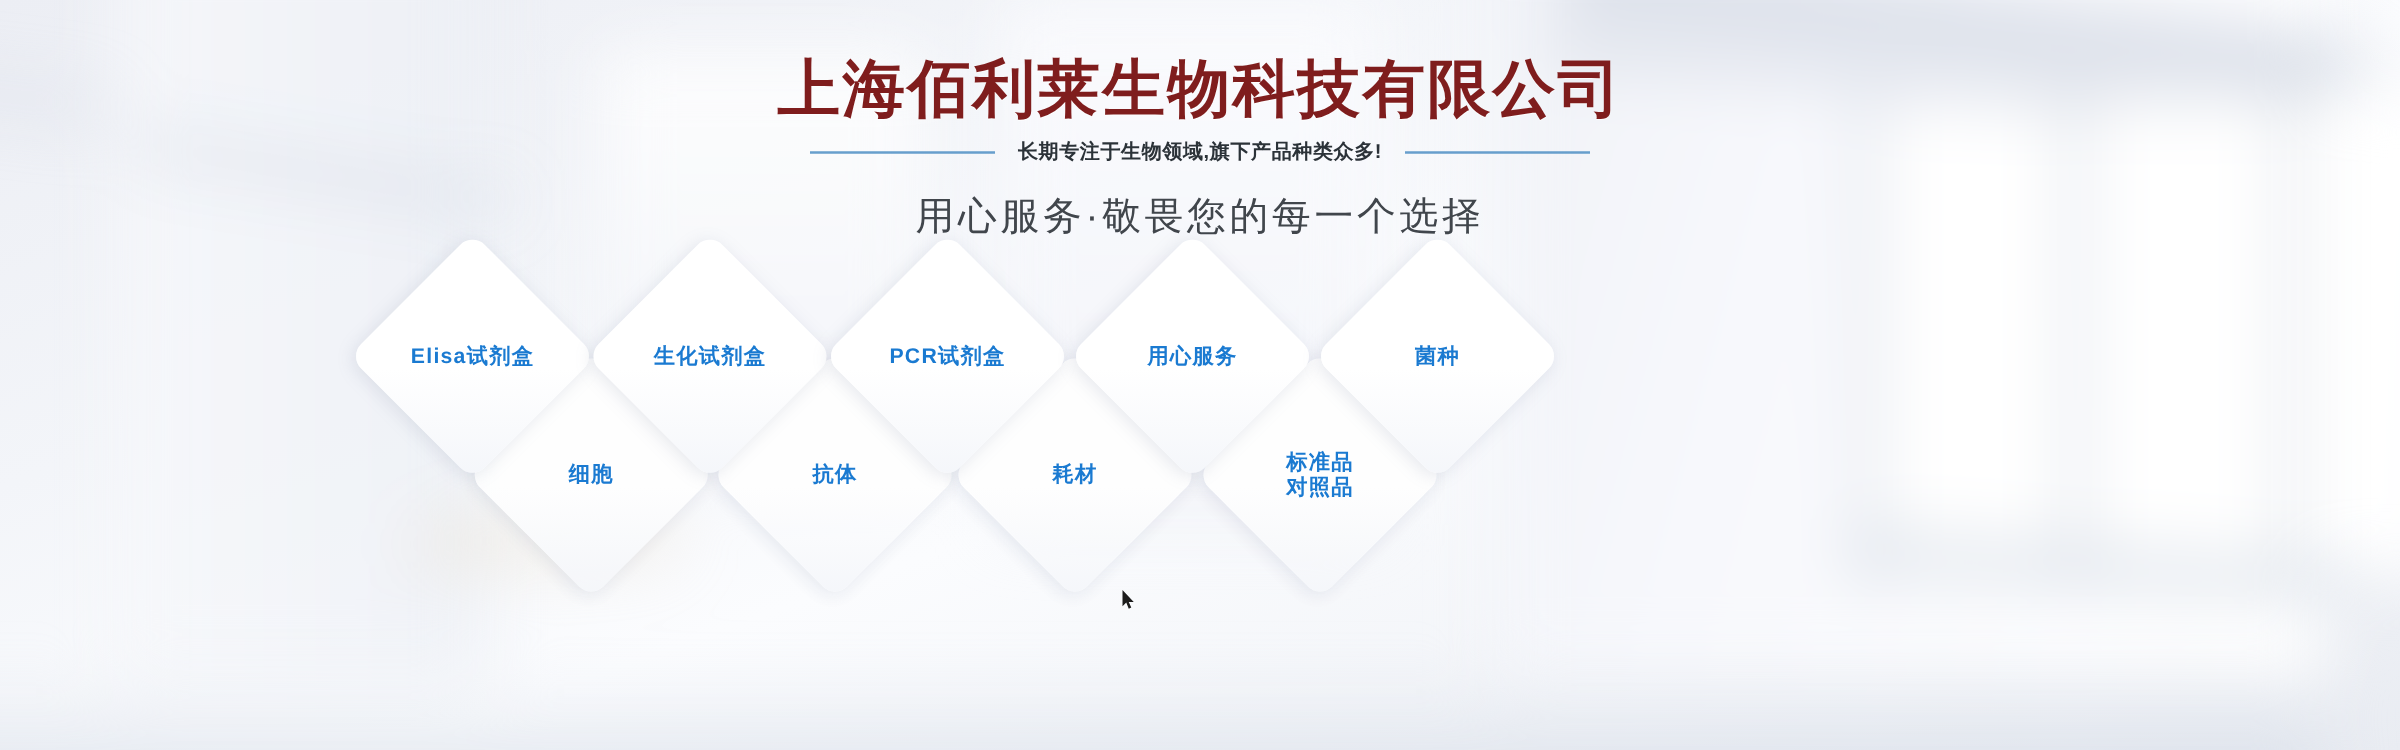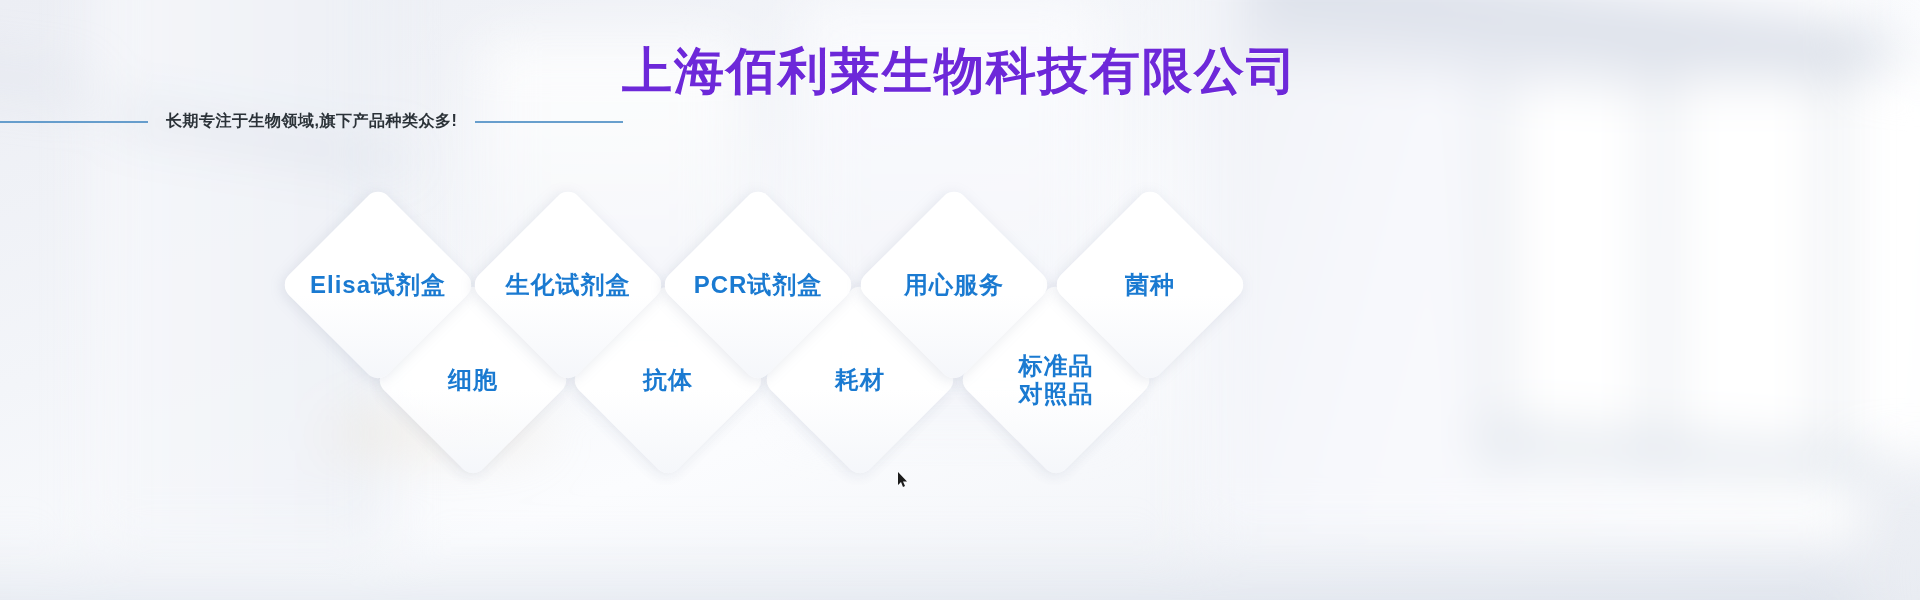--- a/index.html
+++ b/index.html
@@ -53,28 +53,28 @@
          background:#e7ddc9; opacity:.35; border-radius:14px; transform:rotate(-3deg);}
 
   
   .head{ position:absolute; left:0; top:0; width:1920px; text-align:center; }
 
   .title{
     margin-top:44px;
     font-size:50px;
     font-weight:bold;
     letter-spacing:2px;
-    color:#6d28d9;
+    color:#7f1d1d;
     text-shadow:0 1px 0 rgba(255,255,255,.75);
     line-height:1.1;
   }
 
   .subrow{
     margin-top:12px;
-    display:flex; align-items:center; gap:18px;
+    display:flex; align-items:center; justify-content:center; gap:18px;
   }
   .rule{ width:148px; height:2px; background:#4e8ec4; opacity:.85; }
   .subtitle{
     font-size:16px; font-weight:bold; color:#2b3238;
     letter-spacing:.5px; white-space:nowrap;
   }
 
   .tagline{
     margin-top:20px;
     font-size:31px;
@@ -94,21 +94,21 @@
     border-radius:14px;
     transform:rotate(45deg);
     box-shadow:0 3px 14px rgba(120,135,160,.18);
   }
   .dia .lbl{
     position:absolute; left:-40px; top:0;
     width:220px; height:140px;
     display:flex; align-items:center; justify-content:center;
     color:#1a7ad1;
     font-weight:bold;
-    font-size:24px;
+    font-size:17px;
     letter-spacing:1px;
     text-align:center;
     line-height:1.18;
     white-space:pre-line;
   }
   .dia.back .shape{ opacity:.92; }
 
   
   .cursor{ position:absolute; left:897px; top:472px; width:12px; height:16px; }
 </style>
@@ -139,20 +139,21 @@
     <div class="floor"></div>
   </div>
 
   <div class="head">
     <div class="title">上海佰利莱生物科技有限公司</div>
     <div class="subrow">
       <span class="rule"></span>
       <span class="subtitle">长期专注于生物领域,旗下产品种类众多!</span>
       <span class="rule"></span>
     </div>
+    <div class="tagline">用心服务·敬畏您的每一个选择</div>
   </div>
 
   <div class="diamonds">
 
     <div class="dia back" style="left:403px;top:310px">
       <div class="shape"></div>
       <div class="lbl">细胞</div>
     </div>
     <div class="dia back" style="left:598px;top:310px">
       <div class="shape"></div>

